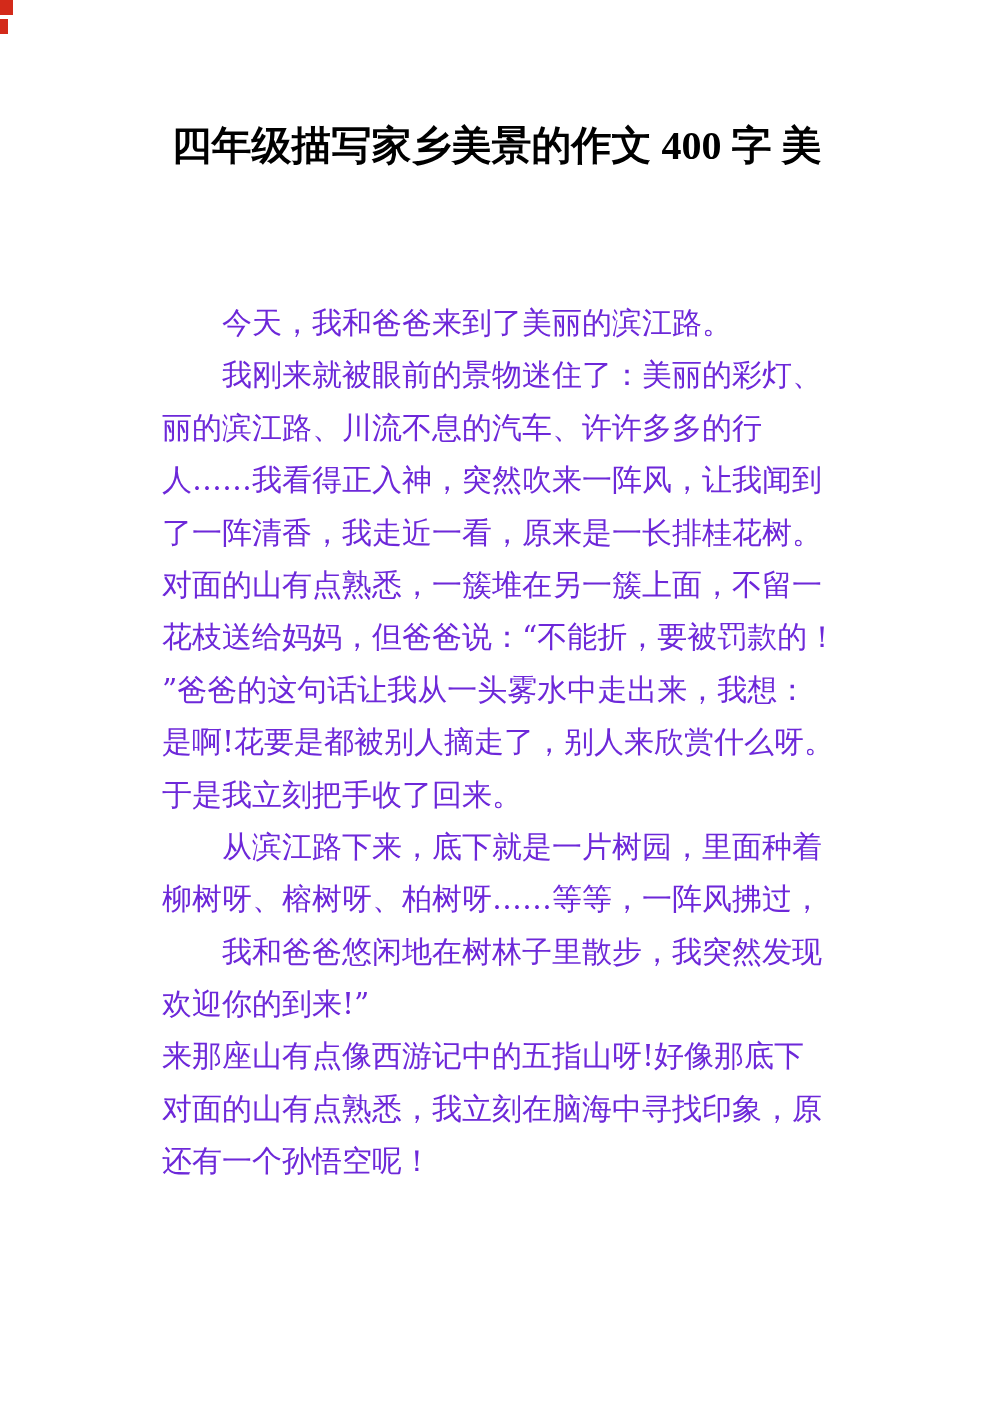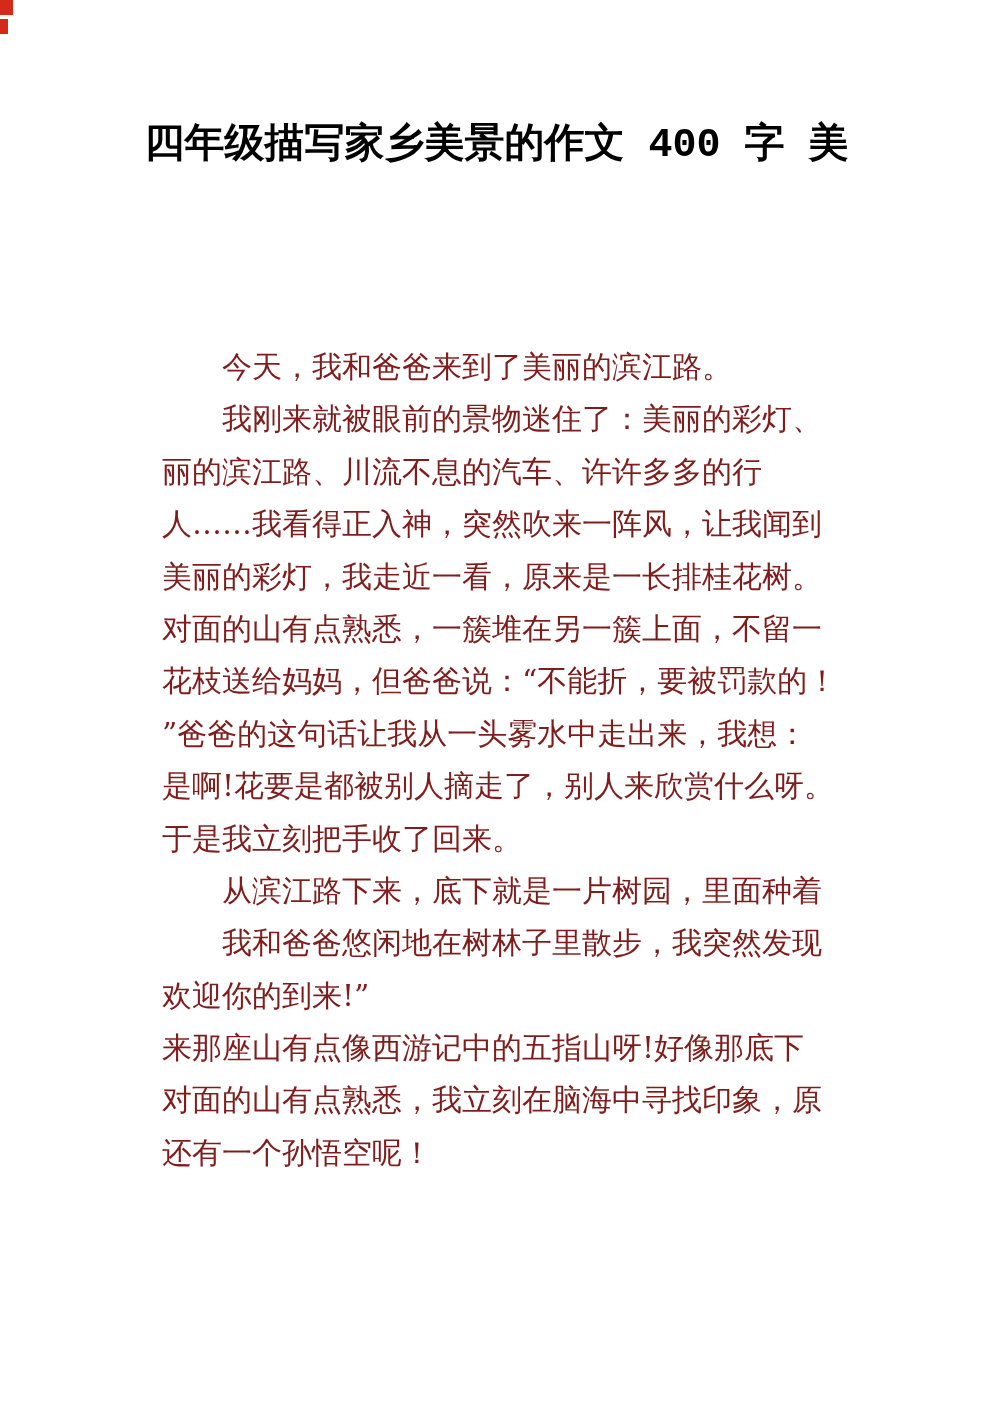--- a/index.html
+++ b/index.html
@@ -37,21 +37,21 @@
     height: 15px;
     display: block;
   }
   .title {
     position: absolute;
     top: 118px;
     left: 0;
     width: 993px;
     margin: 0;
     text-align: center;
-    font-family: Liberation Mono, monospace;
+    font-family: Liberation Serif, serif;
     font-weight: bold;
     color: #000000;
     font-size: 40px;
     line-height: 56px;
   }
   .title-line {
     display: block;
     white-space: nowrap;
   }
   .essay-body {
@@ -80,32 +80,33 @@
 
   <div class="corner-mark">
     <span class="cm-a" style="background-color: rgb(211, 42, 26);"></span>
     <span class="cm-b" style="background-color: rgb(211, 42, 26);"></span>
   </div>
 
   <h1 class="title" style="color: rgb(0, 0, 0);">
     <span class="title-line">四年级描写家乡美景的作文 400 字 美</span>
   </h1>
 
-  <div class="essay-body" id="essay-body" style="color: #7f1d1d; margin-top: 44px;">
+  <div class="essay-body" id="essay-body" style="color: #6d28d9;">
       <div class="text-line indent">今天，我和爸爸来到了美丽的滨江路。</div>
       <div class="text-line indent">我刚来就被眼前的景物迷住了：美丽的彩灯、</div>
       <div class="text-line">丽的滨江路、川流不息的汽车、许许多多的行</div>
       <div class="text-line">人……我看得正入神，突然吹来一阵风，让我闻到</div>
-      <div class="text-line">美丽的彩灯，我走近一看，原来是一长排桂花树。</div>
+      <div class="text-line">了一阵清香，我走近一看，原来是一长排桂花树。</div>
       <div class="text-line">对面的山有点熟悉，一簇堆在另一簇上面，不留一</div>
       <div class="text-line">花枝送给妈妈，但爸爸说：“不能折，要被罚款的！</div>
       <div class="text-line">”爸爸的这句话让我从一头雾水中走出来，我想：</div>
       <div class="text-line">是啊!花要是都被别人摘走了，别人来欣赏什么呀。</div>
       <div class="text-line">于是我立刻把手收了回来。</div>
       <div class="text-line indent">从滨江路下来，底下就是一片树园，里面种着</div>
+      <div class="text-line">柳树呀、榕树呀、柏树呀……等等，一阵风拂过，</div>
       <div class="text-line indent">我和爸爸悠闲地在树林子里散步，我突然发现</div>
       <div class="text-line">欢迎你的到来!”</div>
       <div class="text-line">来那座山有点像西游记中的五指山呀!好像那底下</div>
       <div class="text-line">对面的山有点熟悉，我立刻在脑海中寻找印象，原</div>
       <div class="text-line">还有一个孙悟空呢！</div>
     </div>
 
 </div>
 
 </body></html>

